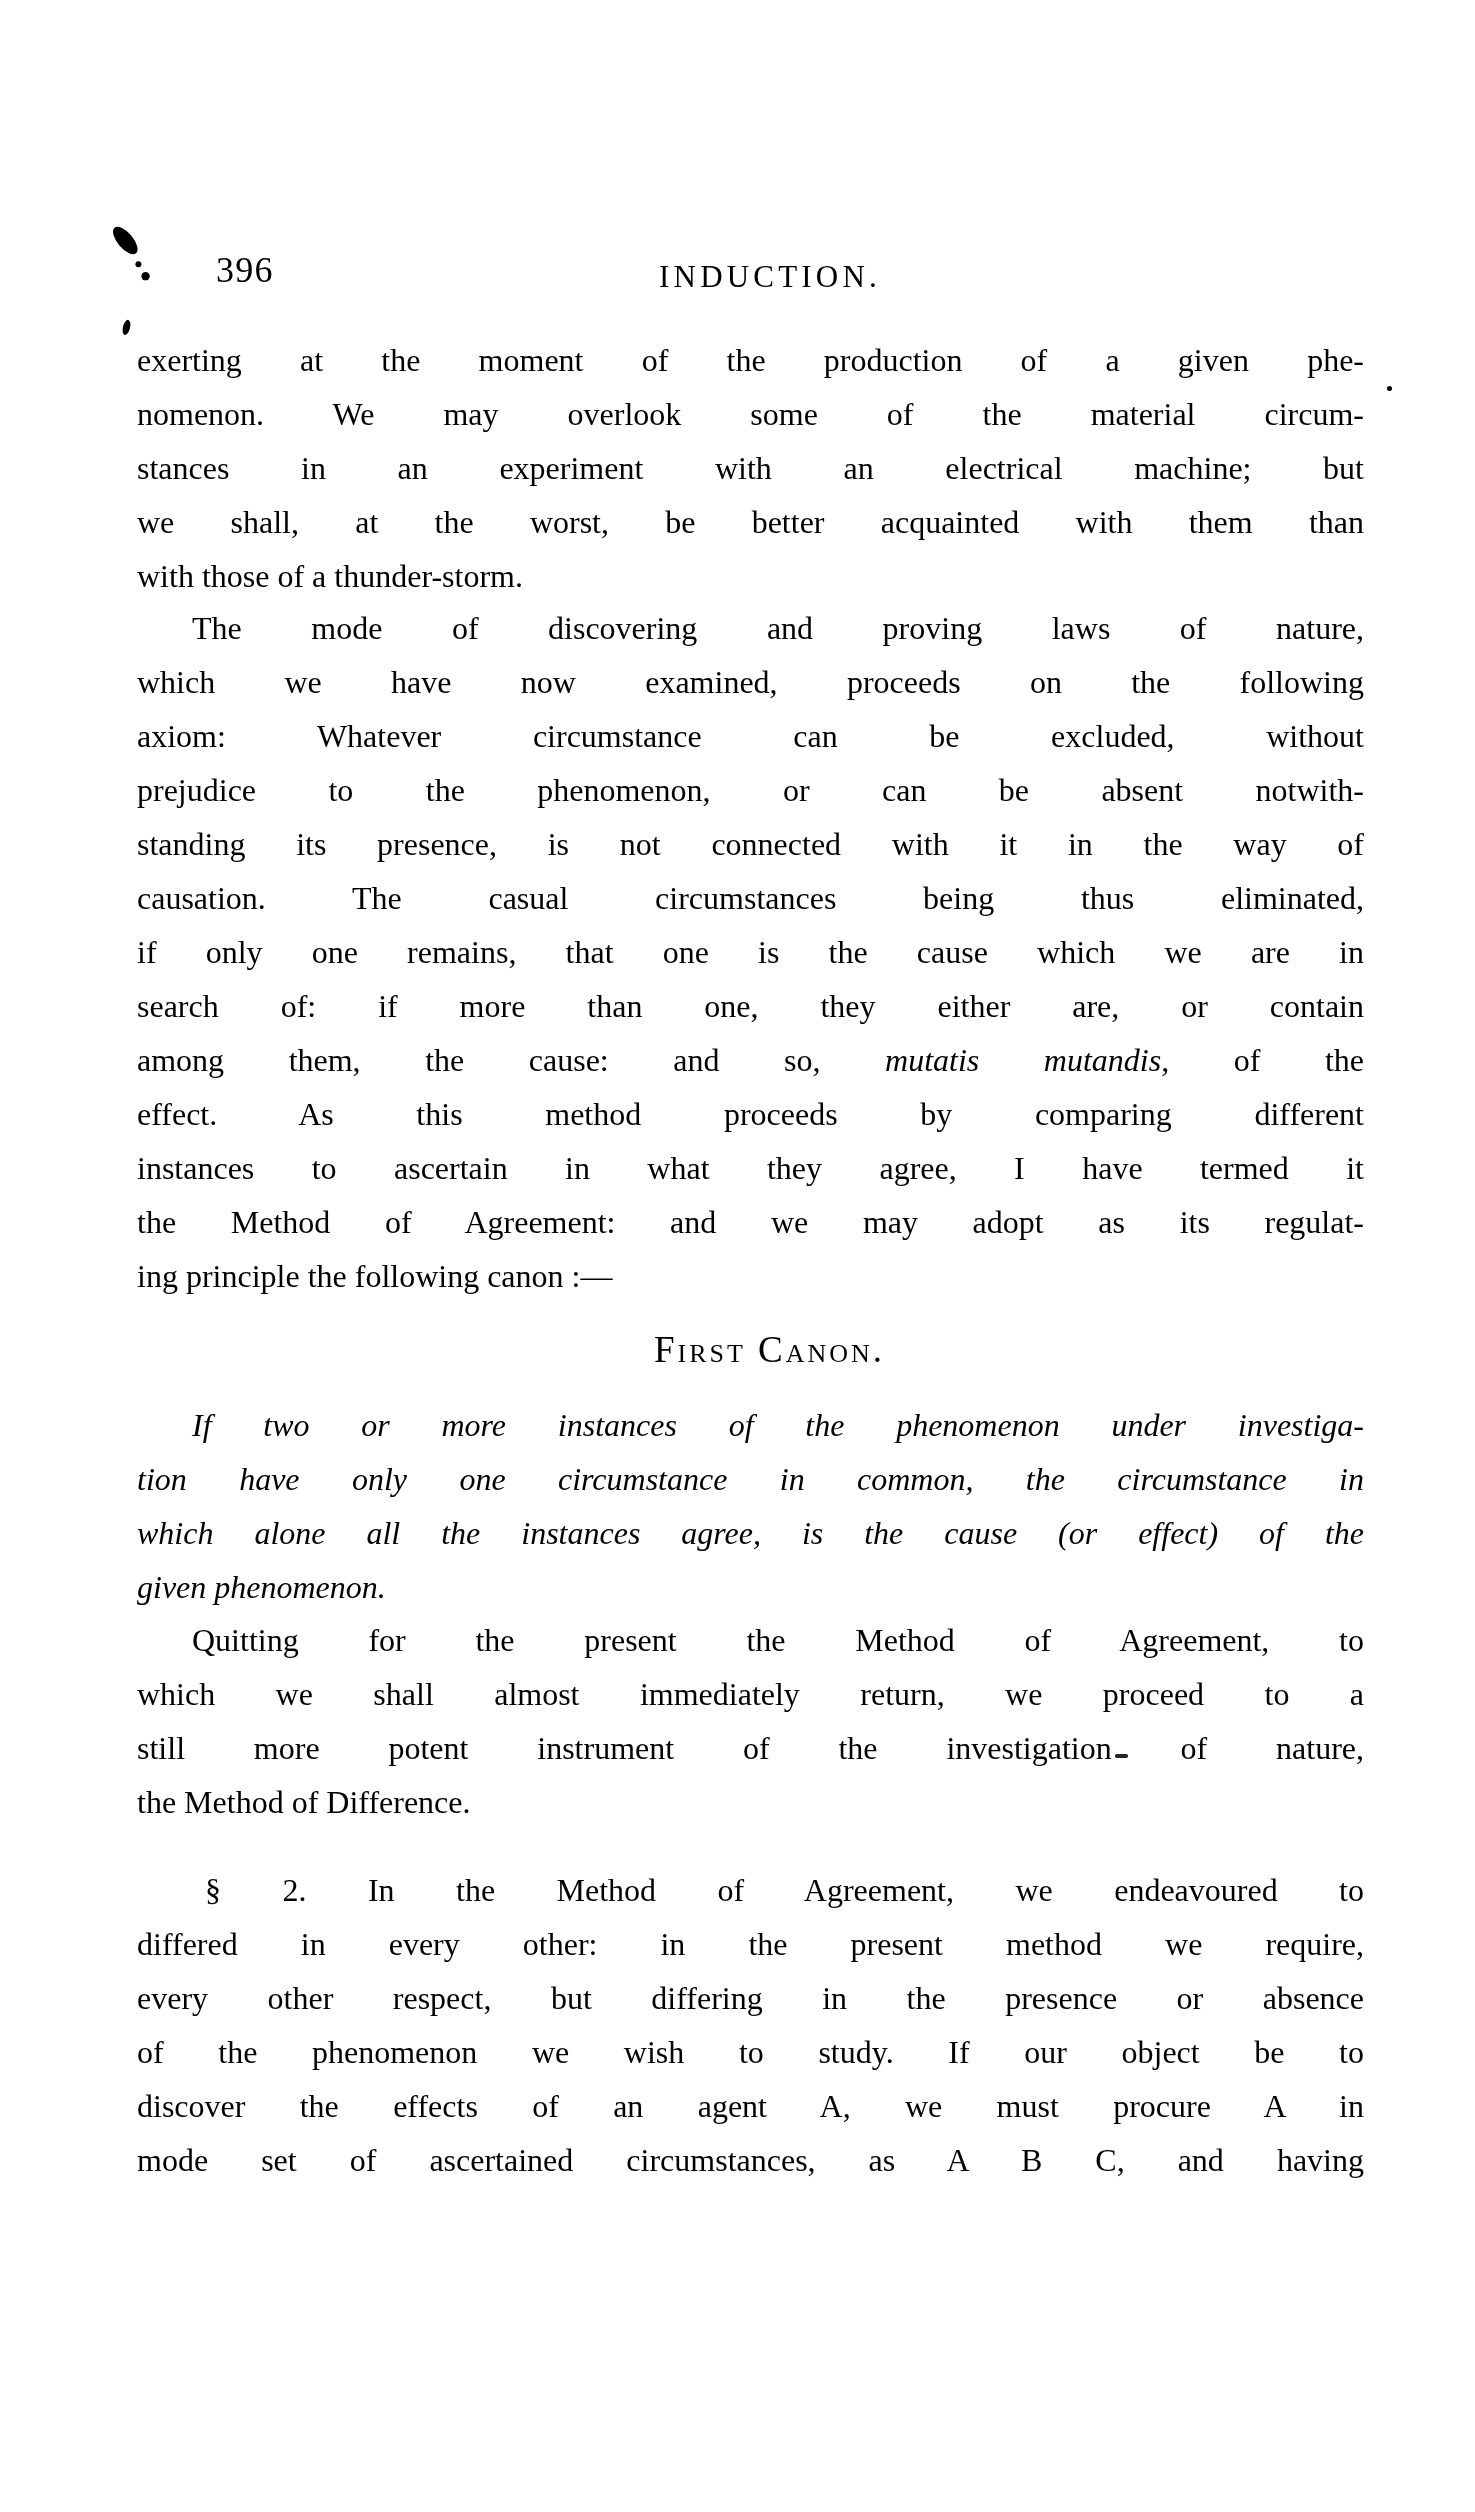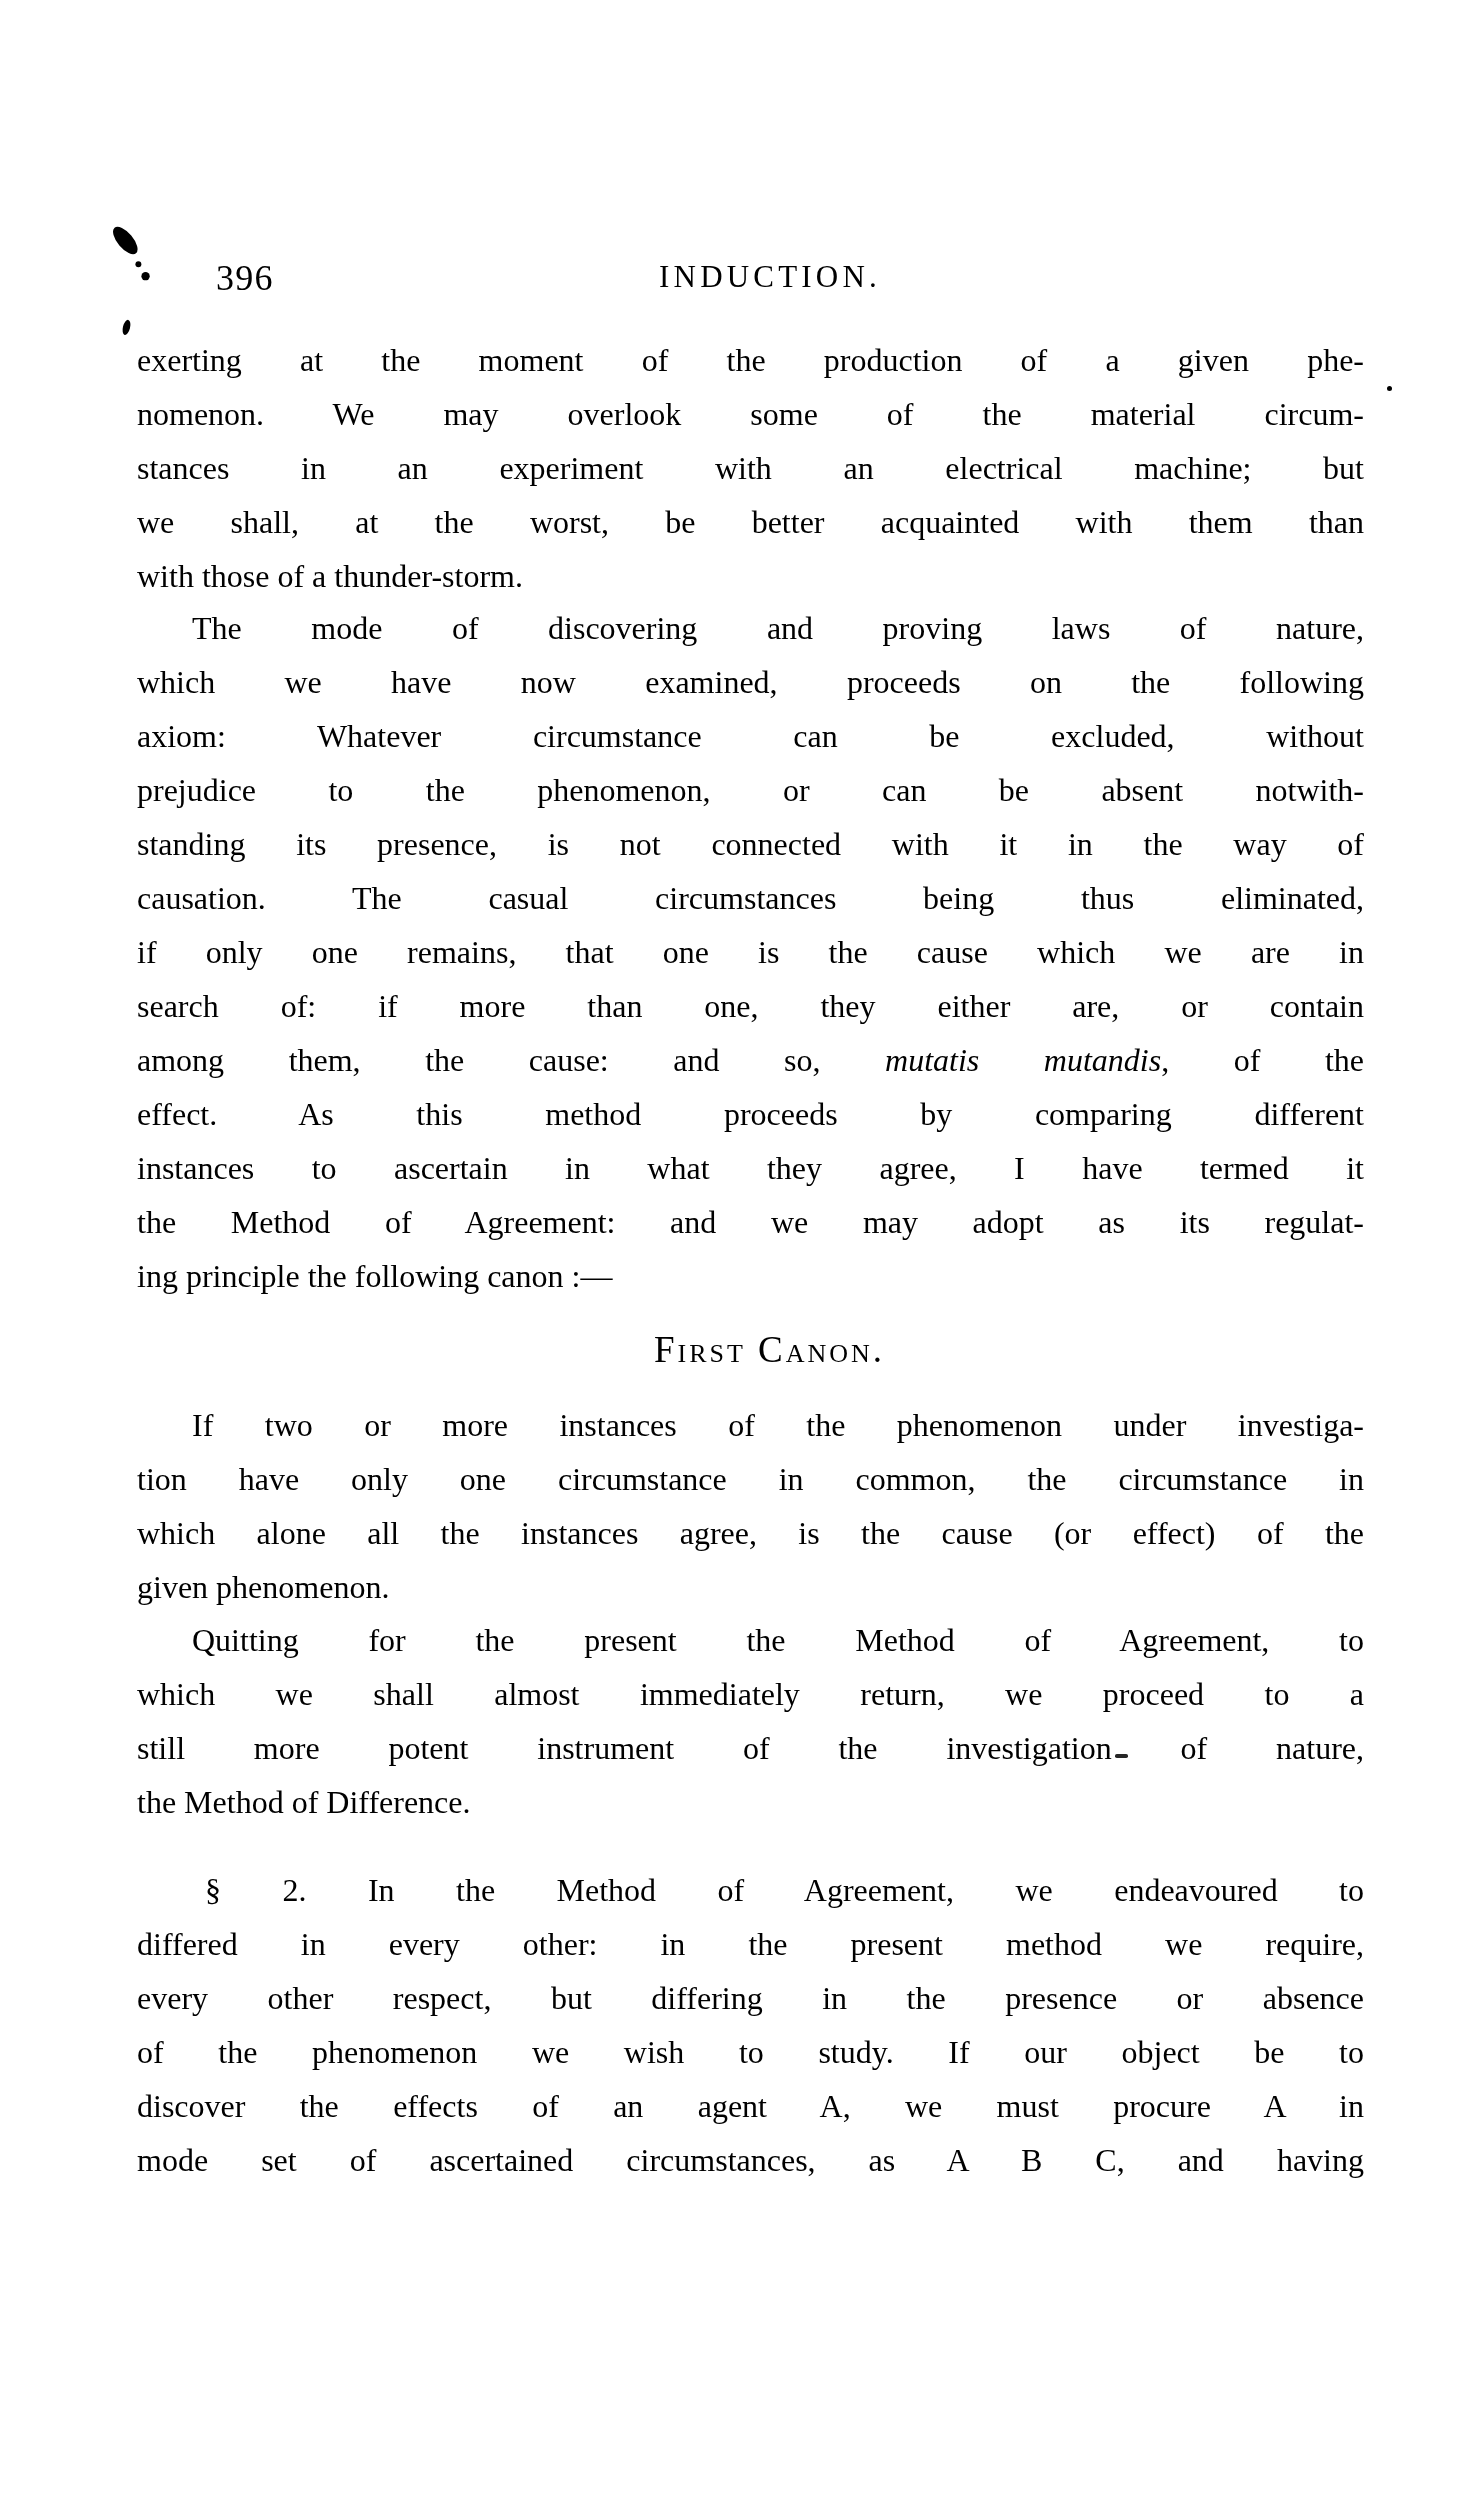--- a/index.html
+++ b/index.html
@@ -8,38 +8,38 @@
     background: #ffffff;
     font-family: "Liberation Serif", "DejaVu Serif", serif;
     color: #000000;
     position: relative;
     overflow: hidden;
   }
   .page { position: absolute; inset: 0; background: #ffffff; }
 
   .pageno {
     position: absolute; top: 252px; left: 216px;
-    font-size: 36px; line-height: 1; letter-spacing: 1.2px; margin-top: 8px;
+    font-size: 36px; line-height: 1; letter-spacing: 1.2px;
   }
   .runhead {
     position: absolute; top: 261px; left: 32px; width: 1476px;
     text-align: center;
     font-size: 31px; line-height: 1; letter-spacing: 4.2px;
     font-weight: normal;
   }
 
   .block {
     position: absolute; left: 137px; width: 1227px;
     font-size: 32px; line-height: 54px;
   }
   .line { text-align: justify; text-align-last: justify; }
   .line.last { text-align-last: left; }
   .line.ind  { text-indent: 55px; }
   .line.ind2 { text-indent: 68px; }
-  .italic { }
+  .italic { font-style: italic; }
 
   .heading {
     position: absolute; left: 156px; width: 1227px;
     text-align: center;
     font-variant: small-caps;
     font-size: 37px; line-height: 42px; letter-spacing: 3px;
   }
 
   .smudge { position: absolute; left: 106px; top: 219px; }
   .speck {

